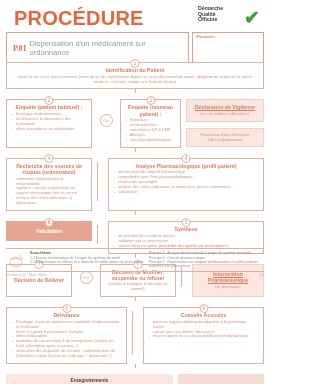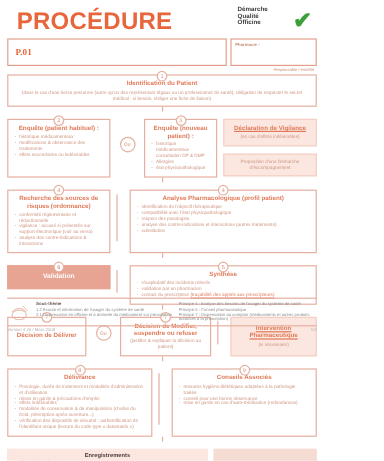--- a/index.html
+++ b/index.html
@@ -110,20 +110,21 @@
     <div class="title">PROCÉDURE</div>
     <div class="logo">
       <div class="logo-text">Démarche</div>
       <div class="logo-text">Qualité</div>
       <div class="logo-text">Officine</div>
       <div class="logo-check">✔</div>
     </div>
     <div class="titlerow">
       <div class="proc-box">
         <span class="proc-code">P.01</span>
+        <span class="proc-name">Dispensation d'un médicament sur ordonnance</span>
       </div>
       <div class="pharma-box">
         <div class="pharma-lbl">Pharmacie :</div>
       </div>
     </div>
     <div class="sign-lbl">Responsable / émettre</div>
   </div>
 
   <div class="flow">
 

